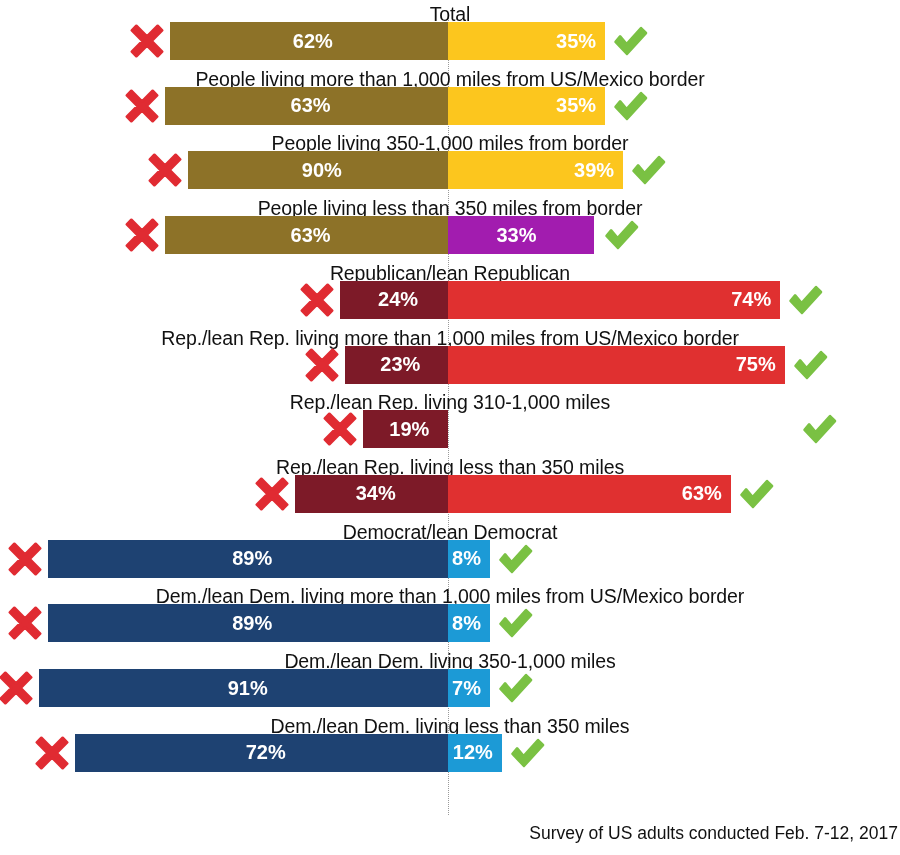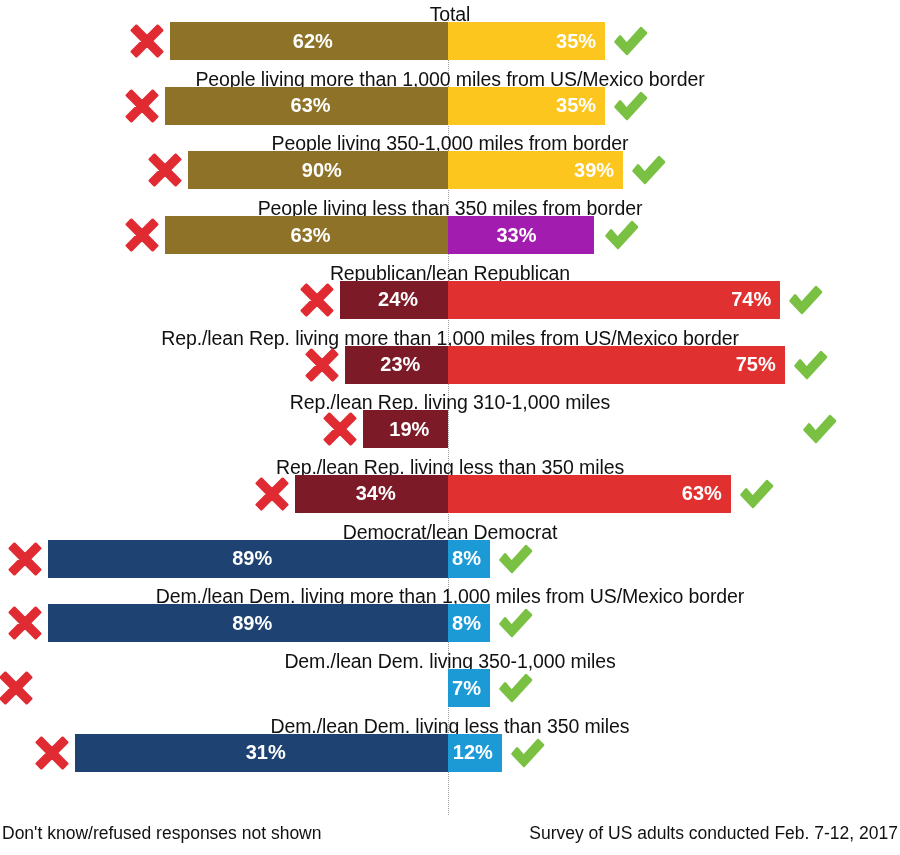--- a/index.html
+++ b/index.html
@@ -310,49 +310,51 @@
         </div>
       </div>
       <div class="row" style="top:0;">
         <div class="row-label" style="top:651px;">Dem./lean Dem. living 350-1,000 miles</div>
         <div class="bars" style="top:669px;">
           <div class="icon" style="left:-2.590000000000032px;">
             <svg viewBox="0 0 100 100" xmlns="http://www.w3.org/2000/svg">
               <path d="M22 10 L50 38 L78 10 L90 22 L62 50 L90 78 L78 90 L50 62 L22 90 L10 78 L38 50 L10 22 Z" fill="#E02B32" stroke="#E02B32" stroke-width="7" stroke-linejoin="round"></path>
             </svg>
           </div>
+          <div class="bar left" style="left:39.40999999999997px;width:408.59000000000003px;background:#1E4272;">
+            <span>91%</span>
+          </div>
           <div class="bar right" style="left:448px;width:42px;background:#1C9AD6;">
             <span>7%</span>
           </div>
           <div class="icon" style="left:496px;">
             <svg viewBox="0 0 100 100" xmlns="http://www.w3.org/2000/svg">
               <path d="M12 52 L24 38 L41 58 L79 16 L92 29 L42 84 Z" fill="#7AC143" stroke="#7AC143" stroke-width="7" stroke-linejoin="round"></path>
             </svg>
           </div>
         </div>
       </div>
       <div class="row" style="top:0;">
         <div class="row-label" style="top:715.7px;">Dem./lean Dem. living  less than 350 miles</div>
         <div class="bars" style="top:733.7px;">
           <div class="icon" style="left:33.329999999999984px;">
             <svg viewBox="0 0 100 100" xmlns="http://www.w3.org/2000/svg">
               <path d="M22 10 L50 38 L78 10 L90 22 L62 50 L90 78 L78 90 L50 62 L22 90 L10 78 L38 50 L10 22 Z" fill="#E02B32" stroke="#E02B32" stroke-width="7" stroke-linejoin="round"></path>
             </svg>
           </div>
           <div class="bar left" style="left:75.32999999999998px;width:372.67px;background:#1E4272;">
-            <span>31%</span>
+            <span>72%</span>
           </div>
           <div class="bar right" style="left:448px;width:53.88px;background:#1C9AD6;">
             <span>12%</span>
           </div>
           <div class="icon" style="left:507.88px;">
             <svg viewBox="0 0 100 100" xmlns="http://www.w3.org/2000/svg">
               <path d="M12 52 L24 38 L41 58 L79 16 L92 29 L42 84 Z" fill="#7AC143" stroke="#7AC143" stroke-width="7" stroke-linejoin="round"></path>
             </svg>
           </div>
         </div>
       </div>
     </div>
   <div class="footer">
-    <div class="footer-left">Don't know/refused responses not shown</div>
     <div class="footer-right">Survey of US adults conducted Feb. 7-12, 2017</div>
   </div>
 </div>
 
 </body></html>

